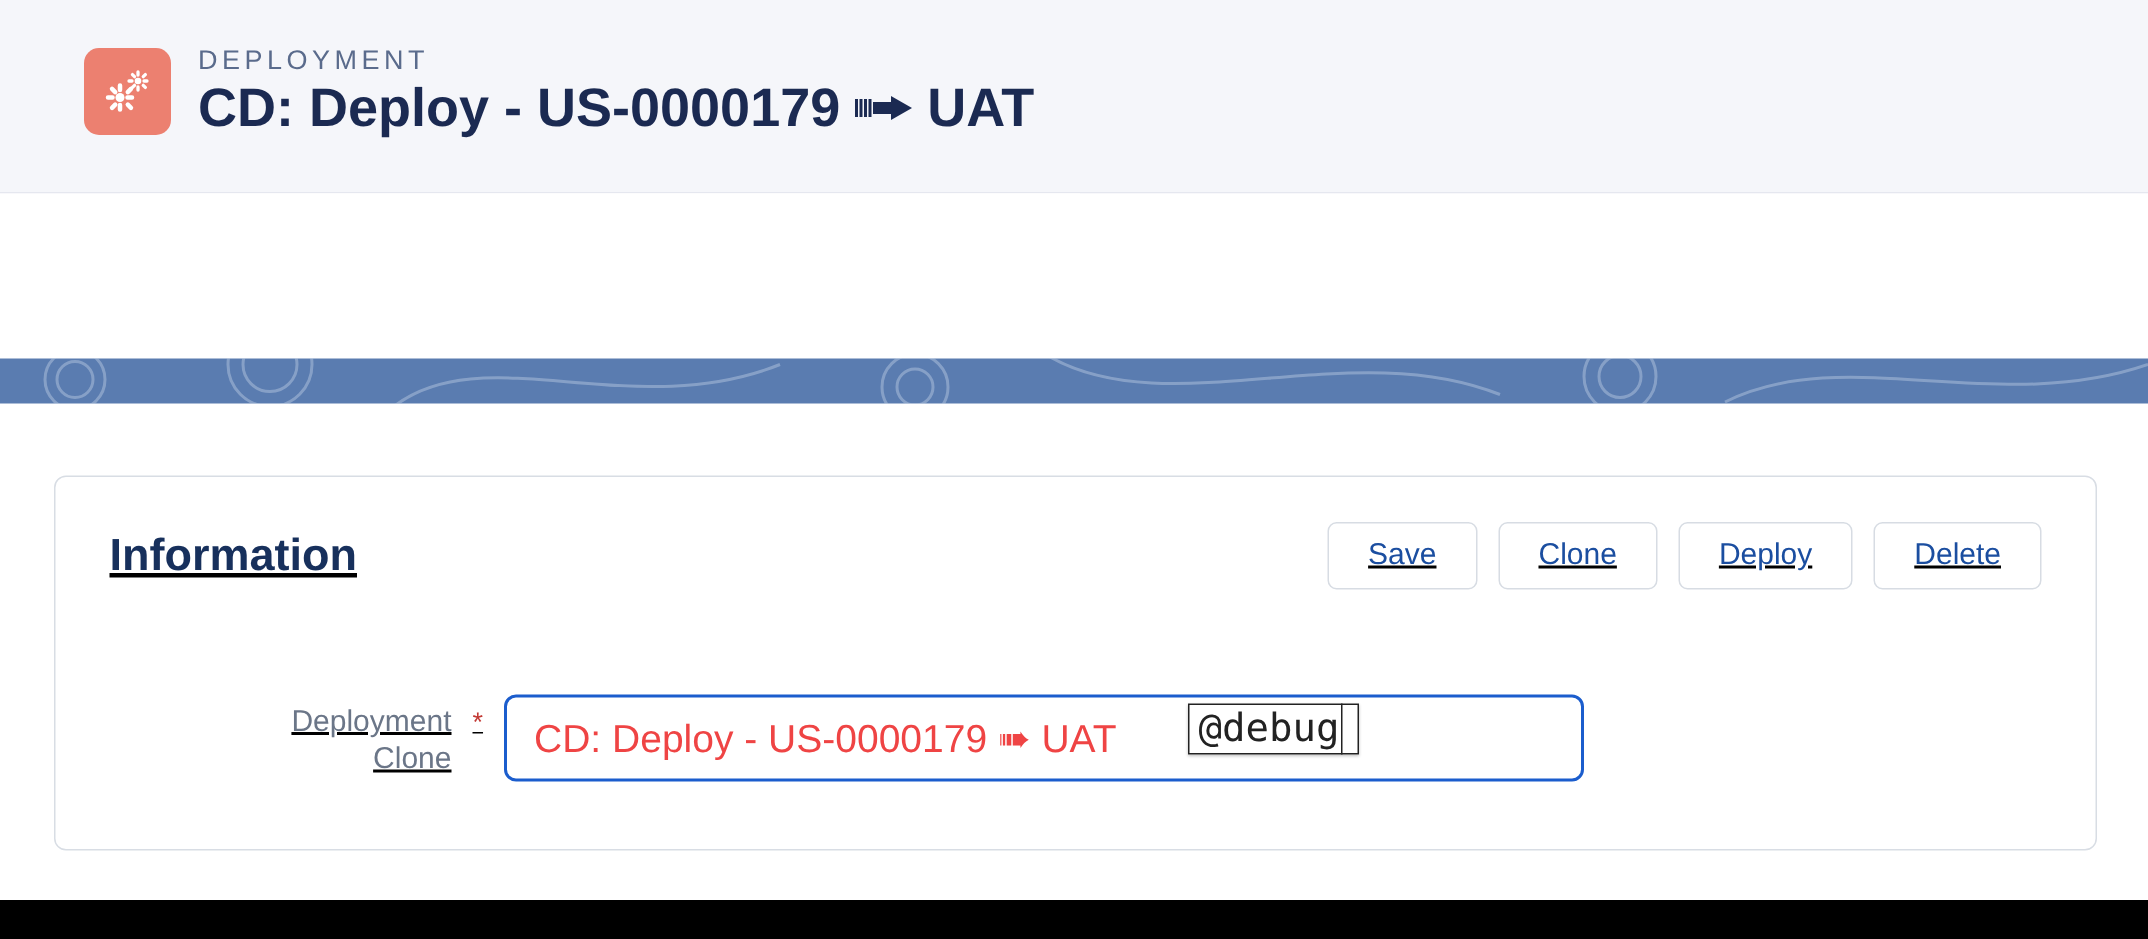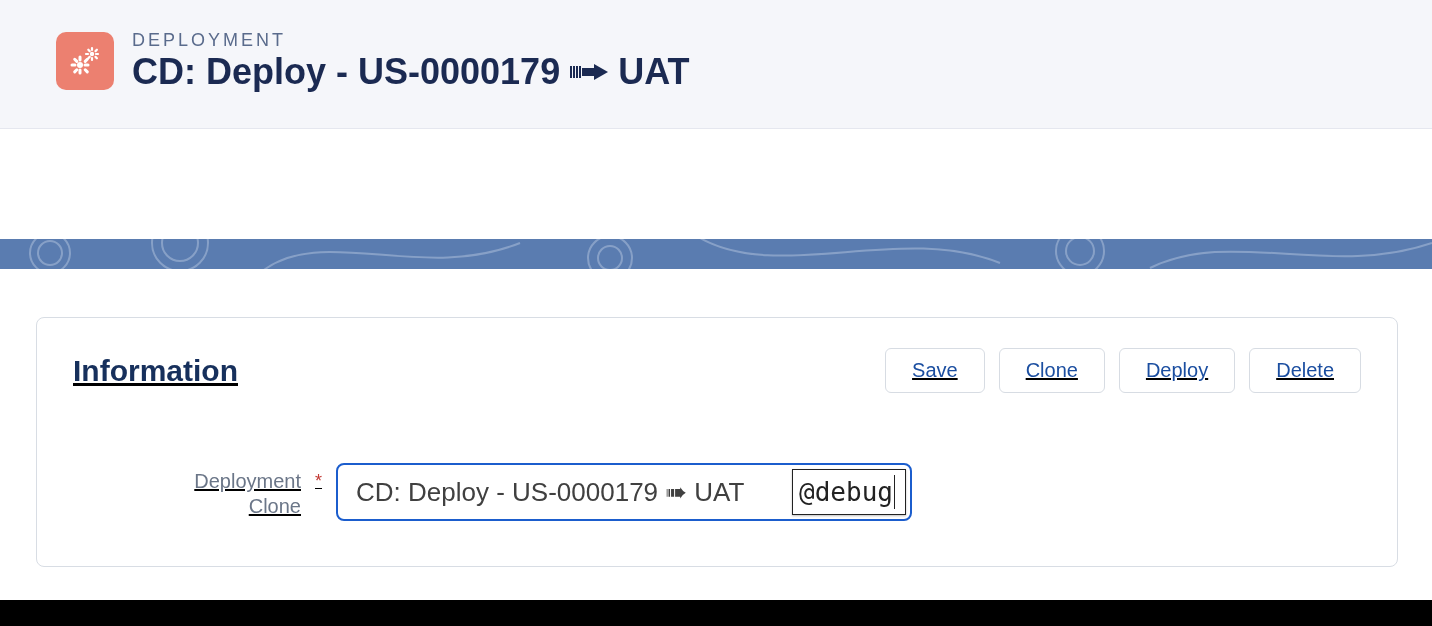--- a/index.html
+++ b/index.html
@@ -81,36 +81,36 @@
     width: 170px; text-align: right;
     color: #6b7688; font-size: 20px; line-height: 1.25;
     padding-top: 6px;
   }
   .req { color: #c23934; font-size: 18px; padding-top: 8px; }
 
   .field-input-wrap {
     position: relative; display: inline-block;
   }
   .field-input {
-    width: 576px; height: 58px;
+    width: 720px; height: 58px;
     border: 2px solid #1b5dcd;
     border-radius: 8px;
     font-size: 26px;
     padding: 0 18px;
-    color: #404040;
+    color: #ef4444;
     outline: none;
     font-family: inherit;
   }
 
   
   .debug-overlay {
     position: absolute;
     top: 6px;
     left: 456px;
-    height: 46px;
+    height: 34px;
     padding: 0 10px 0 6px;
     border: 1px solid #222;
     background: #fff;
     font-size: 26px;
     font-family: "Menlo", "Consolas", monospace;
     color: #222;
     display: flex; align-items: center;
     box-shadow: 0 1px 2px rgba(0,0,0,.25);
   }
   .caret {

